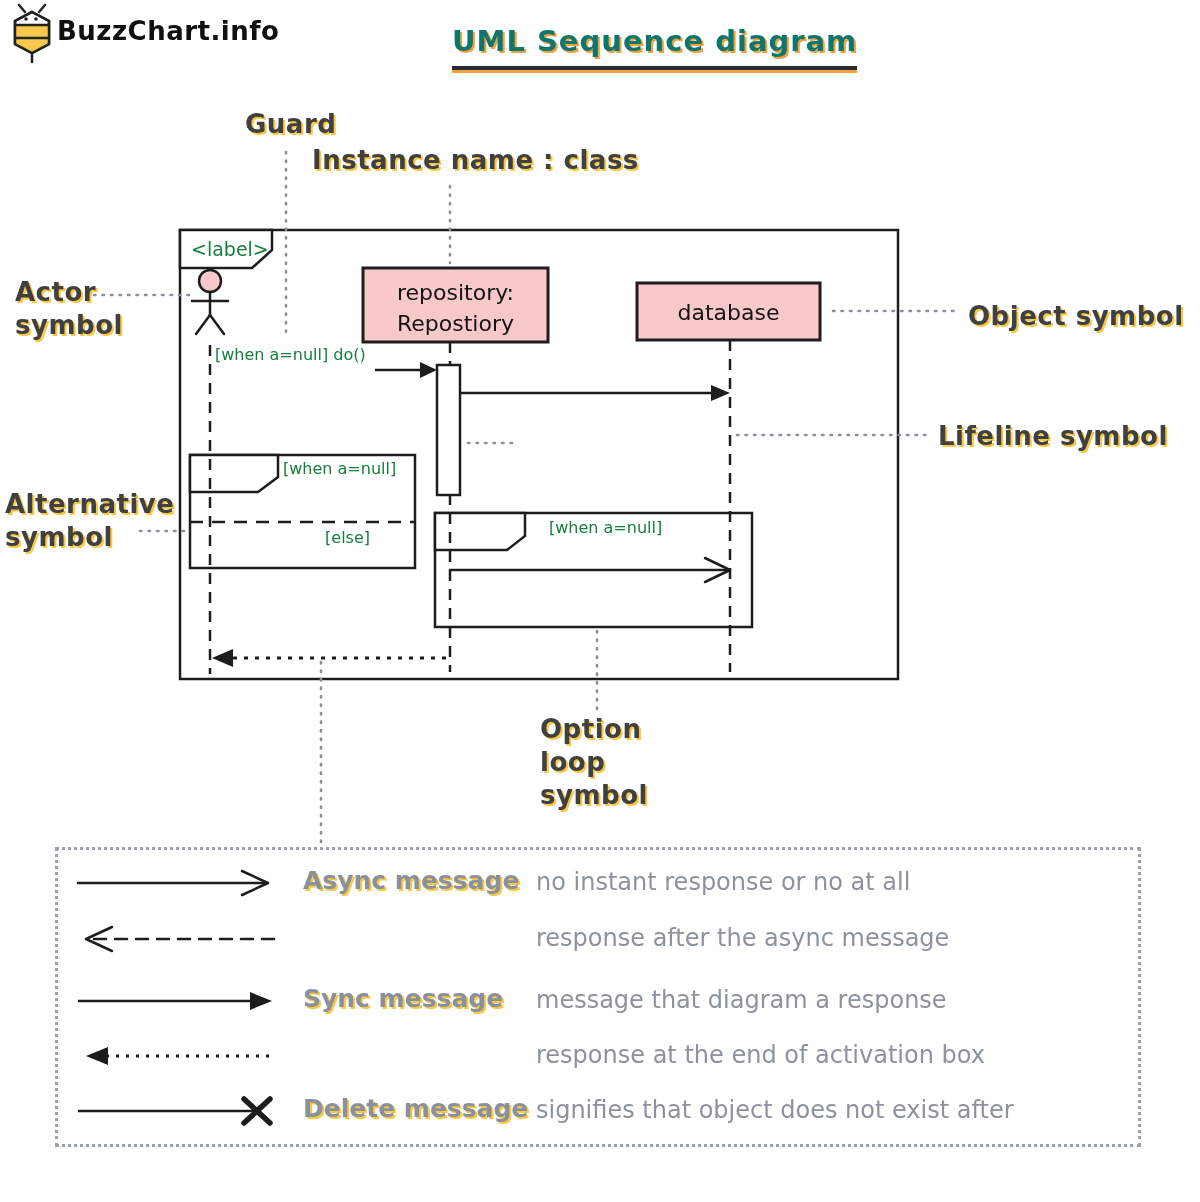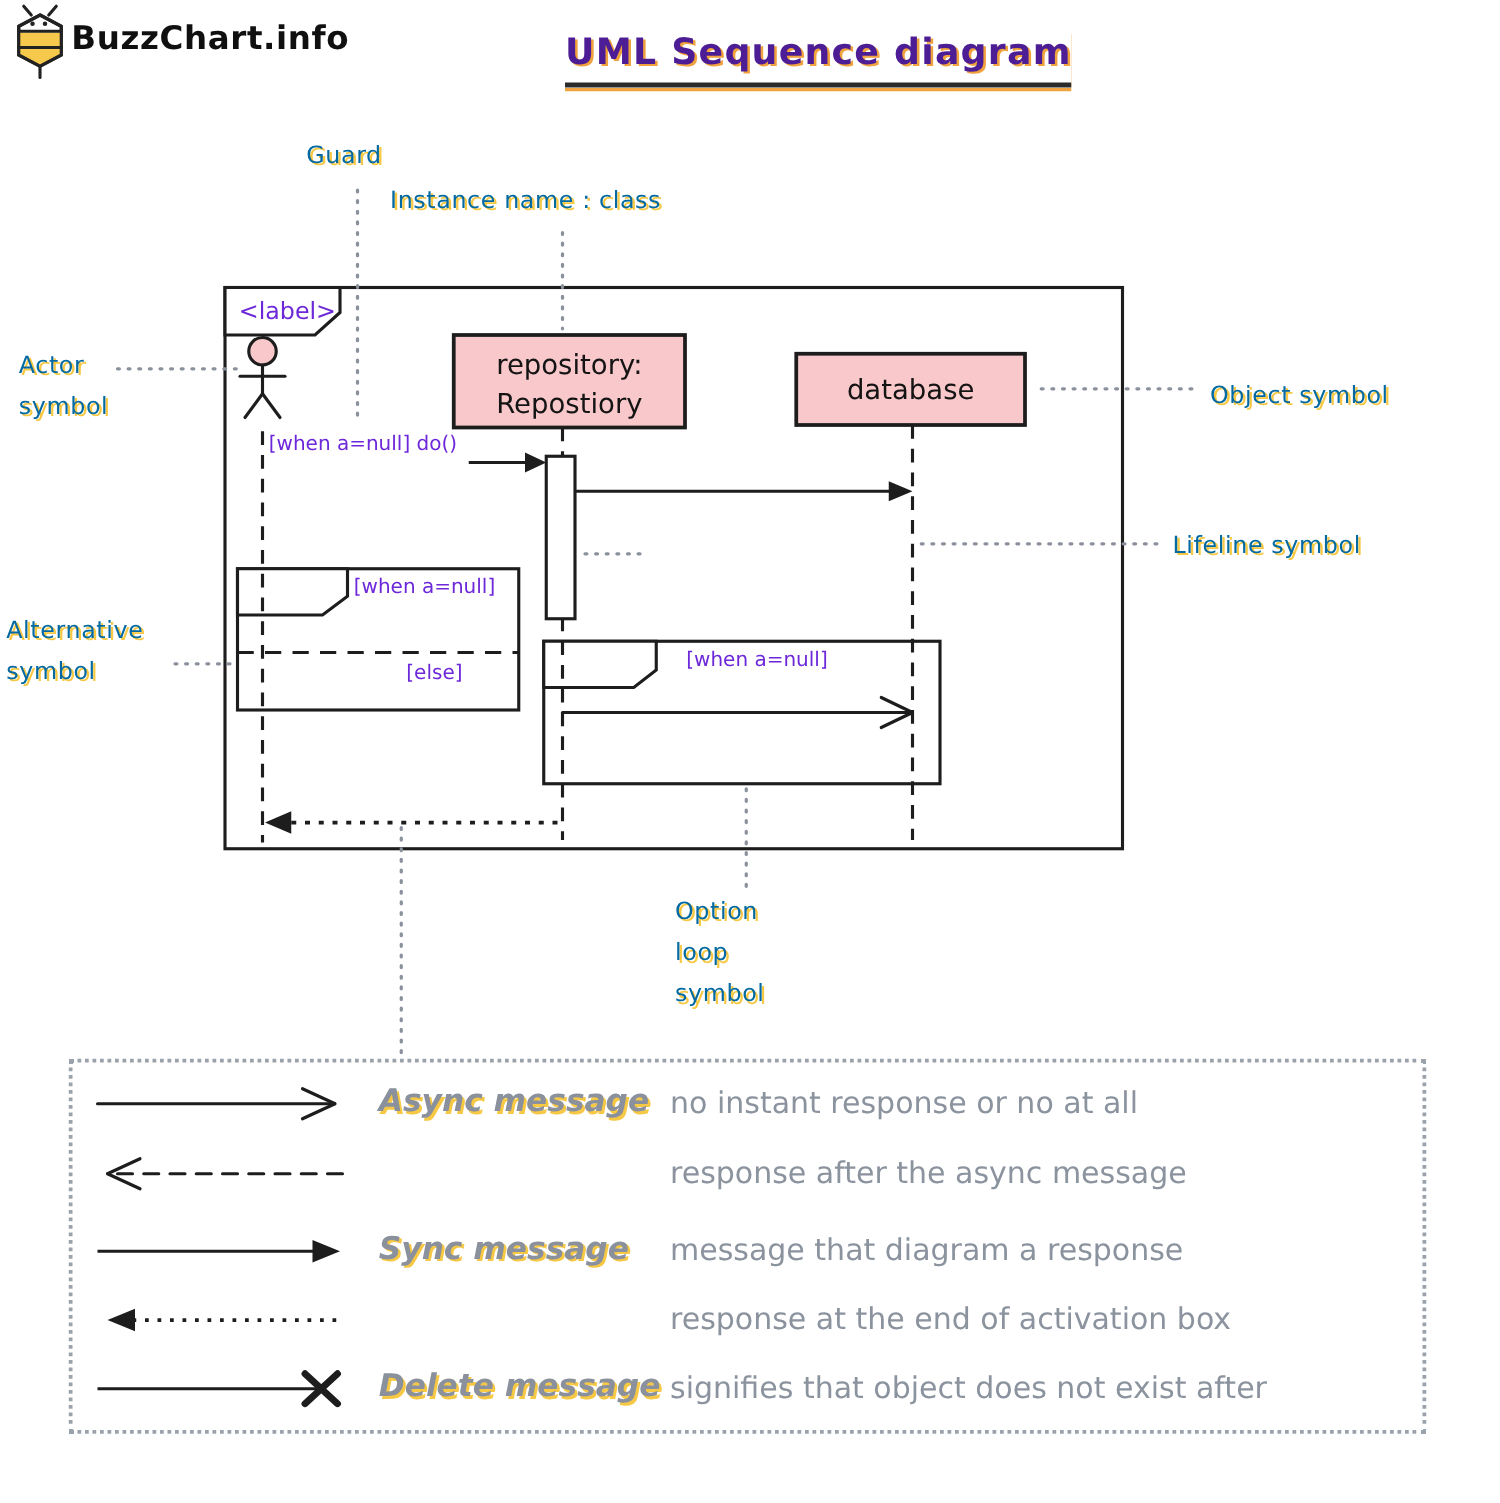--- a/index.html
+++ b/index.html
@@ -3,44 +3,44 @@
 <meta charset="utf-8">
 <style>
   html,body{margin:0;padding:0;}
   body{
     width:1200px;height:1202px;position:relative;background:#ffffff;
     font-family:"DejaVu Sans", sans-serif;color:#1d1d1d;overflow:hidden;
   }
   .abs{position:absolute;}
   
   .callout{
-    position:absolute;color:#0369a1;font-weight:normal;font-size:19px;
+    position:absolute;color:#404040;font-weight:bold;font-size:26px;
     text-shadow:2px 2px 0 #f7c844;letter-spacing:.5px;white-space:nowrap;line-height:33px;
   }
   .center{text-align:left;}
   
-  .dtext{position:absolute;color:#6d28d9;font-size:16px;white-space:nowrap;}
+  .dtext{position:absolute;color:#15803d;font-size:16px;white-space:nowrap;}
   .objtext{position:absolute;color:#141414;font-size:22px;font-weight:500;text-align:center;line-height:31px;}
   
   .brand-text{position:absolute;left:57px;top:16px;font-size:26px;font-weight:bold;color:#101010;letter-spacing:.5px;text-align:center;}
   .page-title{
-    position:absolute;left:452px;top:24px;font-size:29px;font-weight:bold;color:#4c1d95;
+    position:absolute;left:452px;top:24px;font-size:29px;font-weight:bold;color:#0f766e;
     text-shadow:2px 2px 0 #f0a23e;padding-bottom:8px;
     border-bottom:4px solid #2b2b2b;box-shadow:0 3px 0 #f0a23e;white-space:nowrap;letter-spacing:1px;
   }
   
   .legend-box{
     position:absolute;left:55px;top:847px;width:1086px;height:300px;
     border:3px dotted #9aa2ab;background:#ffffff;box-sizing:border-box;
   }
   .lrow{position:absolute;left:0;width:100%;height:34px;}
   .lrow svg{position:absolute;left:18px;top:0;}
   .legend-label{
     position:absolute;left:245px;top:0;color:#8a919c;font-weight:bold;font-size:25px;
-    text-shadow:2px 2px 0 #f7c844;white-space:nowrap;font-style:italic;
+    text-shadow:2px 2px 0 #f7c844;white-space:nowrap;
   }
   .legend-desc{position:absolute;left:478px;top:2px;color:#8b939e;font-size:24px;white-space:nowrap;}
 </style>
 </head>
 <body>
 
 <svg class="abs" style="left:6px;top:2px" width="52" height="64" viewBox="0 0 52 64">
   <g stroke="#222" stroke-width="2.5" fill="none" stroke-linecap="round">
     <polygon points="26,10 43,19 43,42 26,51 9,42 9,19" fill="#ffffff"></polygon>
     <path d="M9,24 L43,24 L43,42 L26,51 L9,42 Z" fill="#f6c84c" stroke="none"></path>

